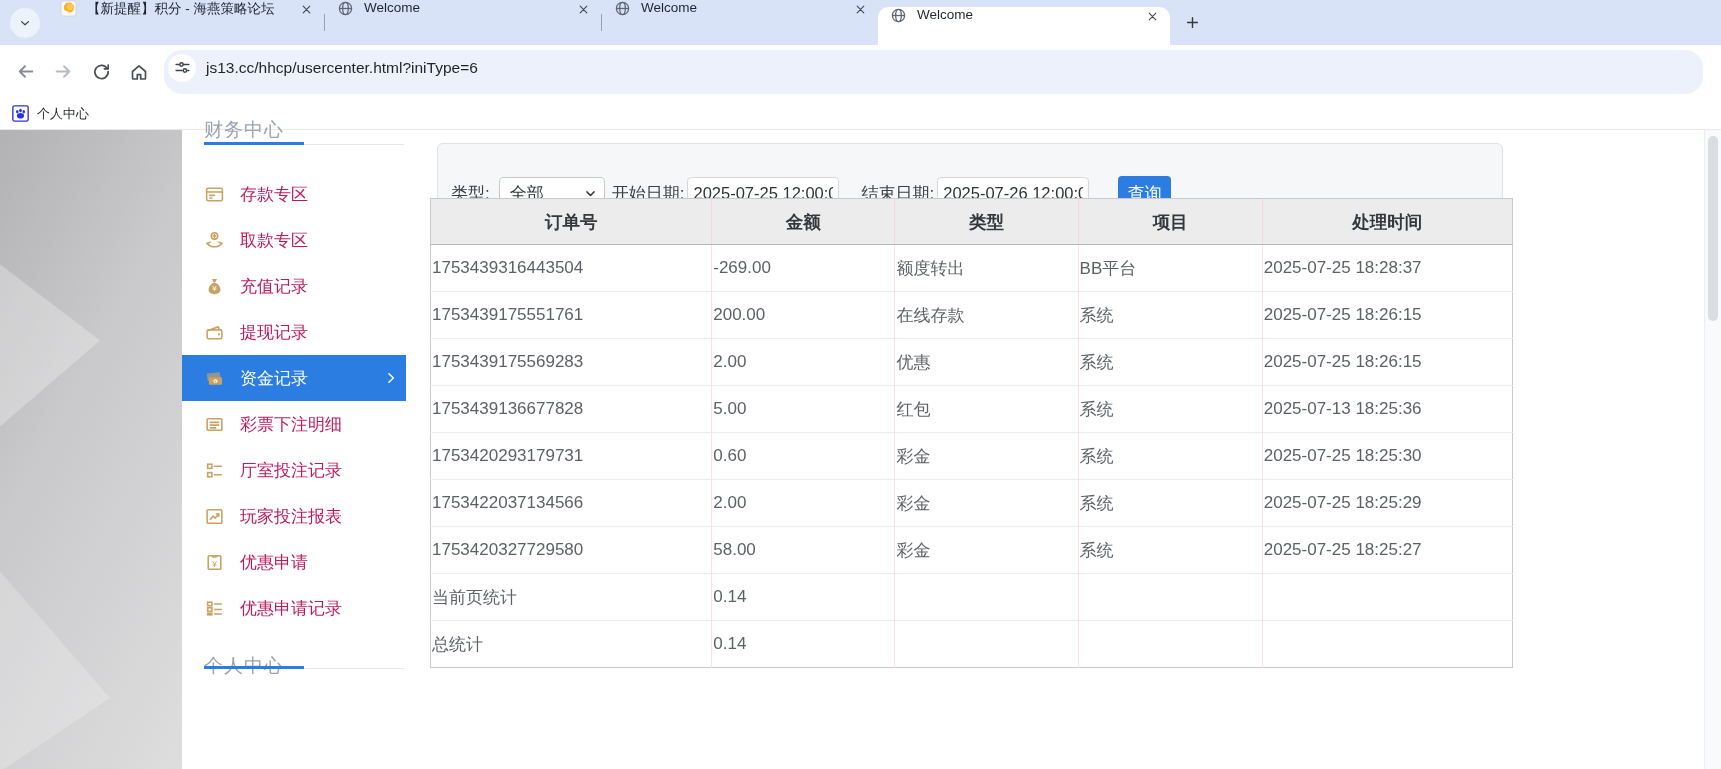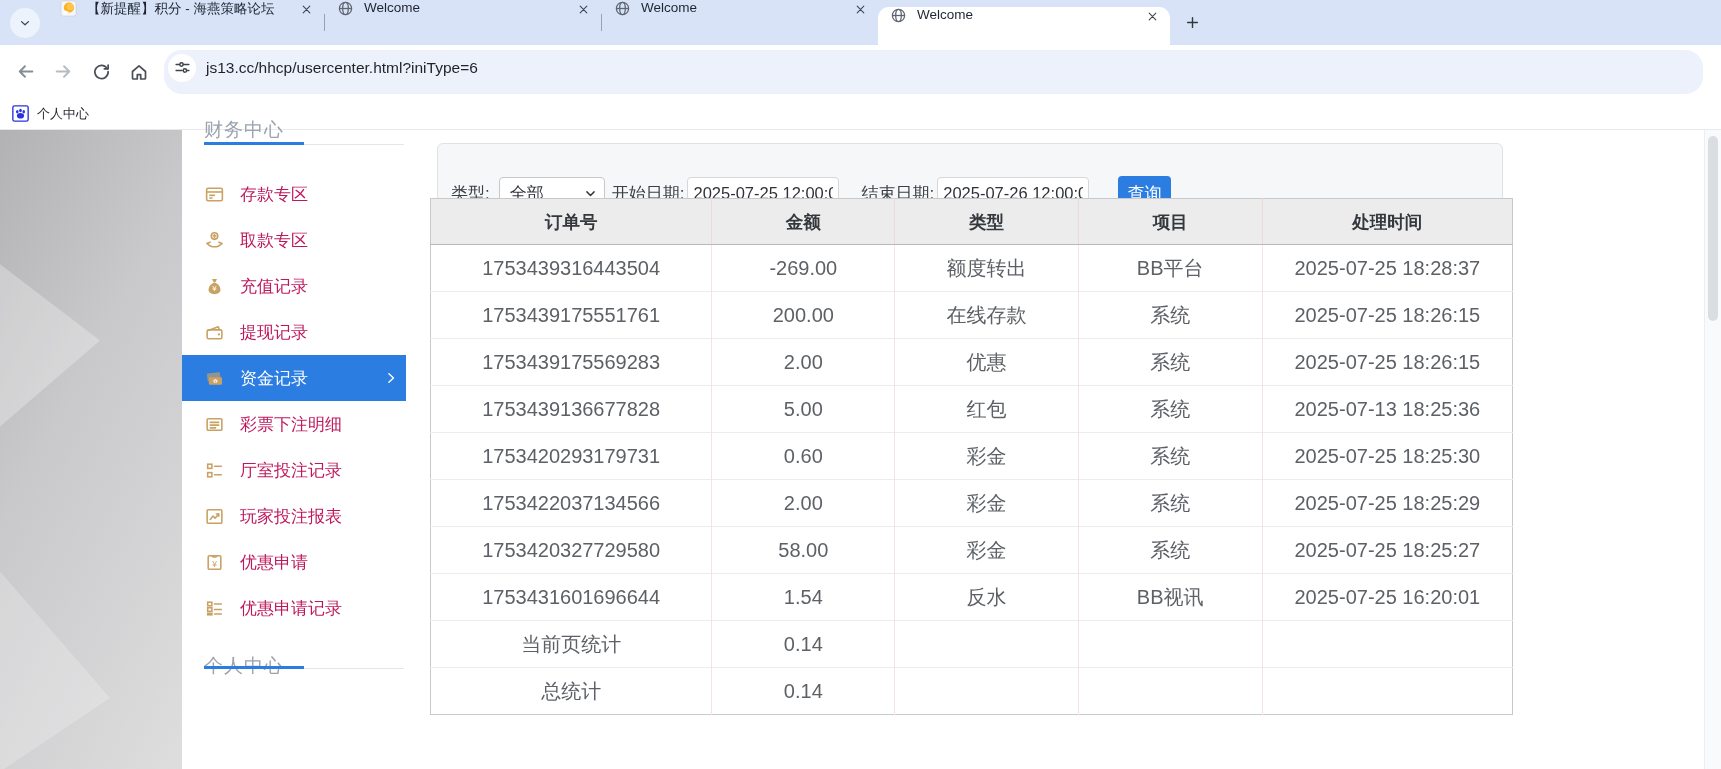--- a/index.html
+++ b/index.html
@@ -75,21 +75,21 @@
     padding:0 5px;font-size:16.5px;color:#2e3238;font-family:inherit;margin-left:3px;}
   .gap-end{margin-left:22px;}
   .search-btn{width:53px;height:34px;margin-left:29px;background:var(--accent);color:#fff;border:none;border-radius:4px;
     font-size:17px;font-family:inherit;cursor:pointer;display:flex;align-items:center;justify-content:center;}
 
   table.records{position:absolute;left:0;top:68px;width:1083px;border-collapse:collapse;table-layout:fixed;
     background:#fff;border:1px solid #c7c9cb;}
   .records th{height:43px;background:#ececec;font-weight:bold;font-size:17.5px;color:#34383d;
     border-bottom:1px solid #b6b8ba;border-left:1px solid #eedada;text-align:center;}
   .records th:first-child{border-left:none;}
-  .records td{height:44px;text-align:center;font-size:20px;color:#5d6166;
+  .records td{height:44px;text-align:left;font-size:17px;color:#5d6166;
     border-top:1px solid #ebecee;border-left:1px solid #f6e2e2;}
   .records td:first-child{border-left:none;}
   .records tbody tr:first-child td{border-top:none;}
 
   .scrollbar{position:absolute;right:0;top:0;width:16px;height:100%;background:#f9fafc;border-left:1px solid #eeeef0;}
   .scrollbar .thumb{position:absolute;left:3px;right:3px;top:6px;height:185px;border-radius:6px;background:#dadde2;}
 
   svg{display:block;}
 </style>
 </head>
@@ -431,27 +431,20 @@
             <td>2025-07-25 18:25:29</td>
           </tr>
           <tr>
             <td>1753420327729580</td>
             <td>58.00</td>
             <td>彩金</td>
             <td>系统</td>
             <td>2025-07-25 18:25:27</td>
           </tr>
           <tr>
-            <td>1753431601696644</td>
-            <td>1.54</td>
-            <td>反水</td>
-            <td>BB视讯</td>
-            <td>2025-07-25 16:20:01</td>
-          </tr>
-          <tr>
             <td>当前页统计</td>
             <td>0.14</td>
             <td></td>
             <td></td>
             <td></td>
           </tr>
           <tr>
             <td>总统计</td>
             <td>0.14</td>
             <td></td>

